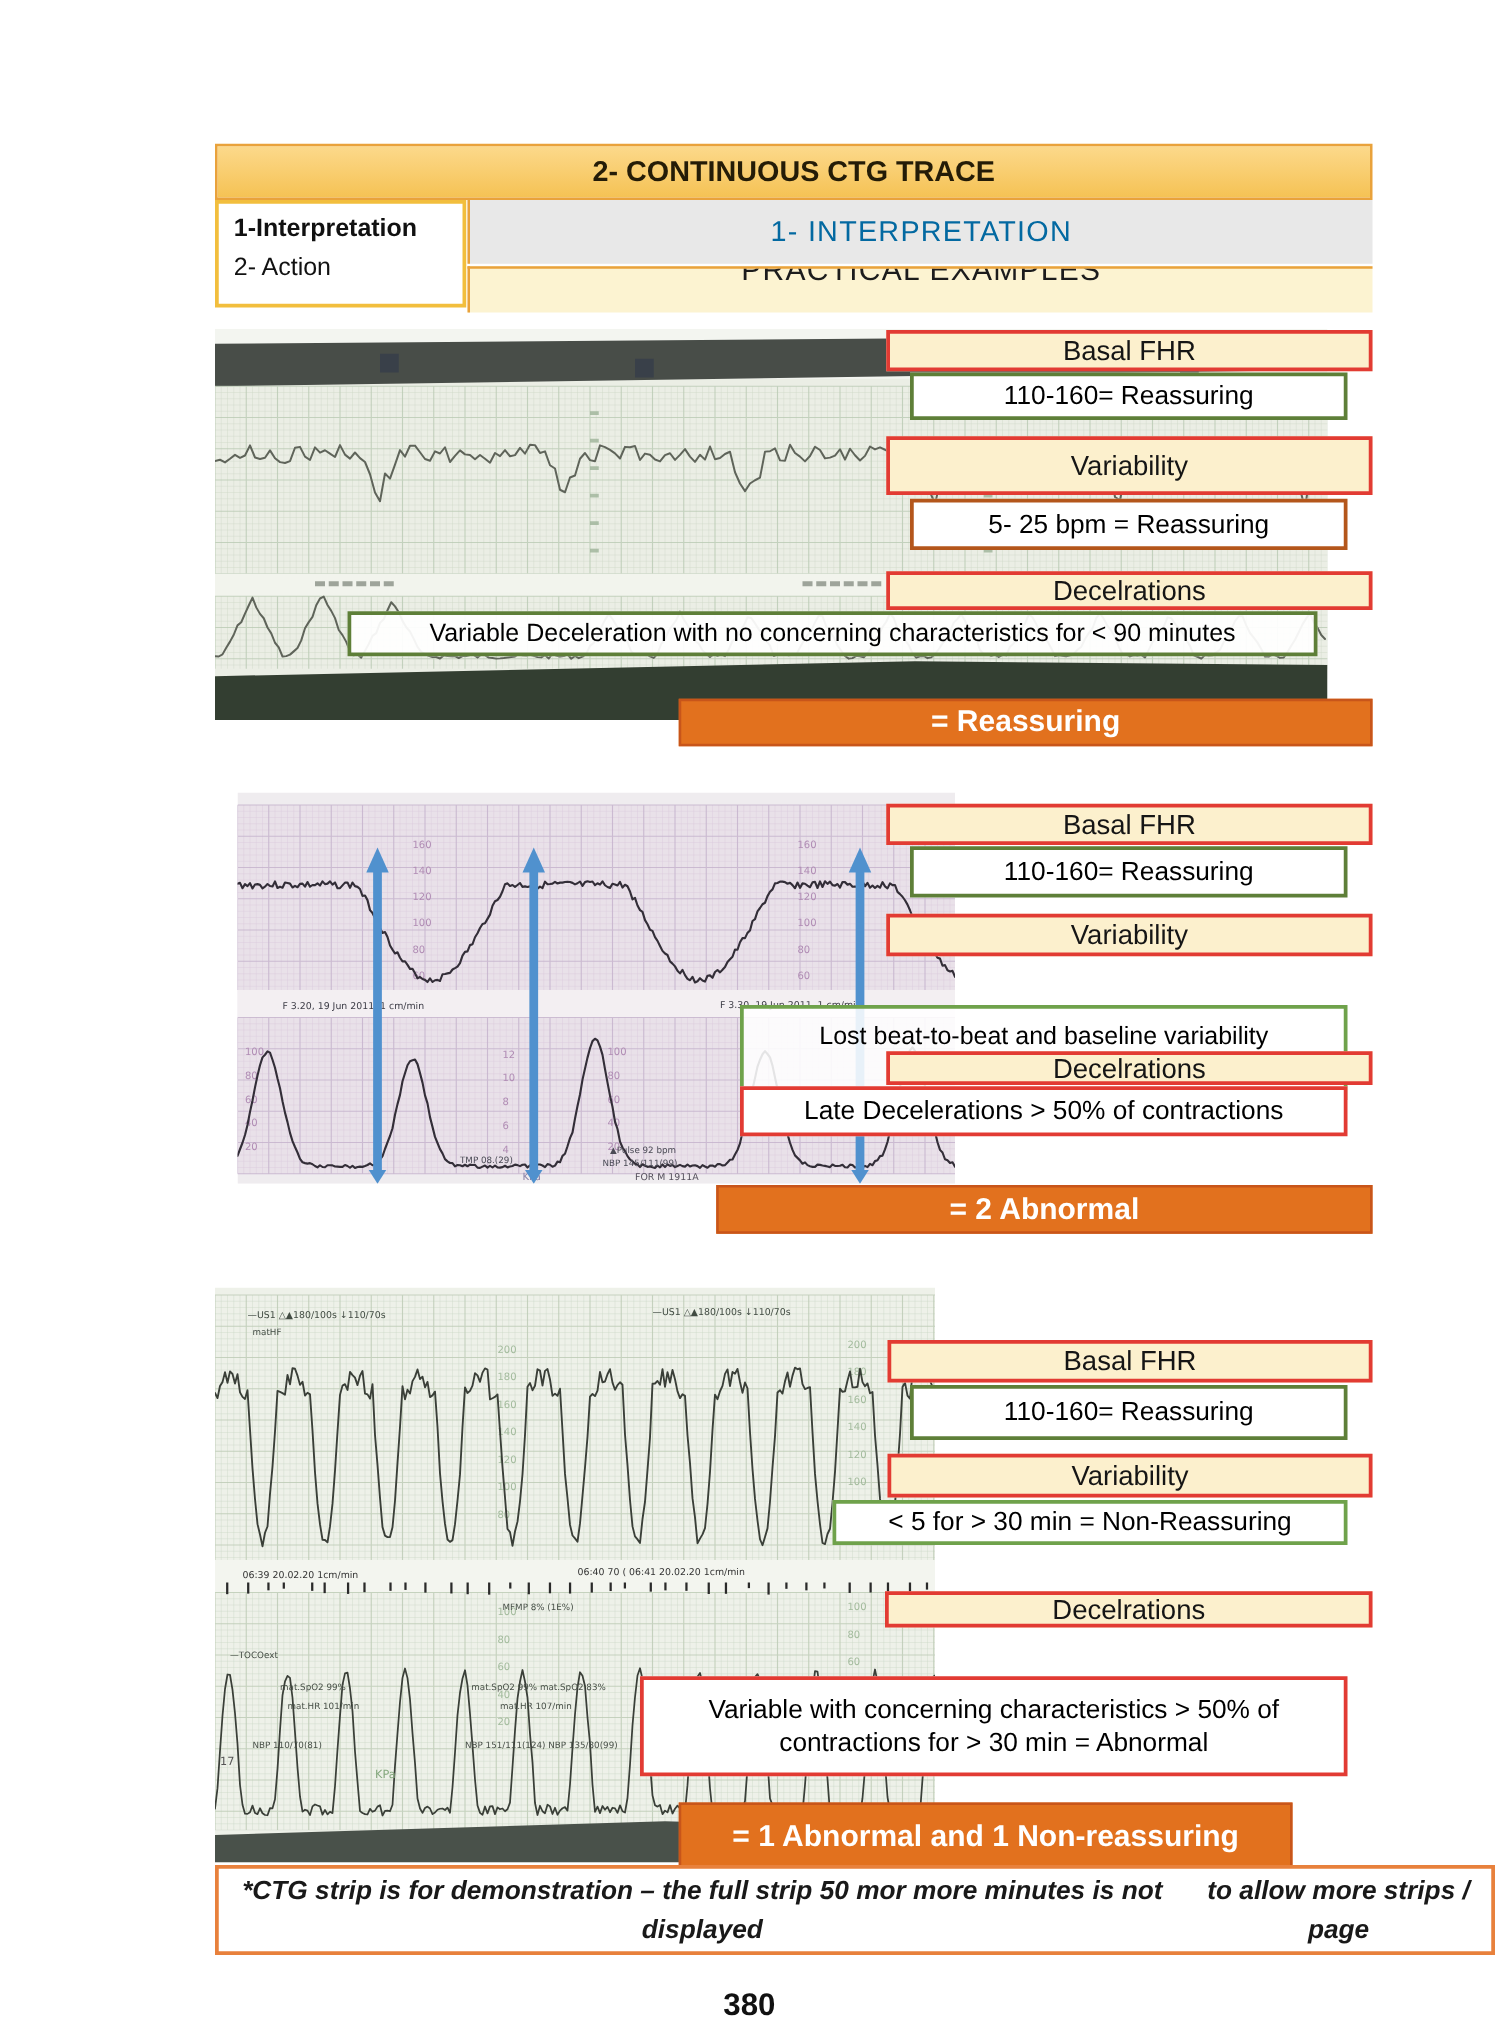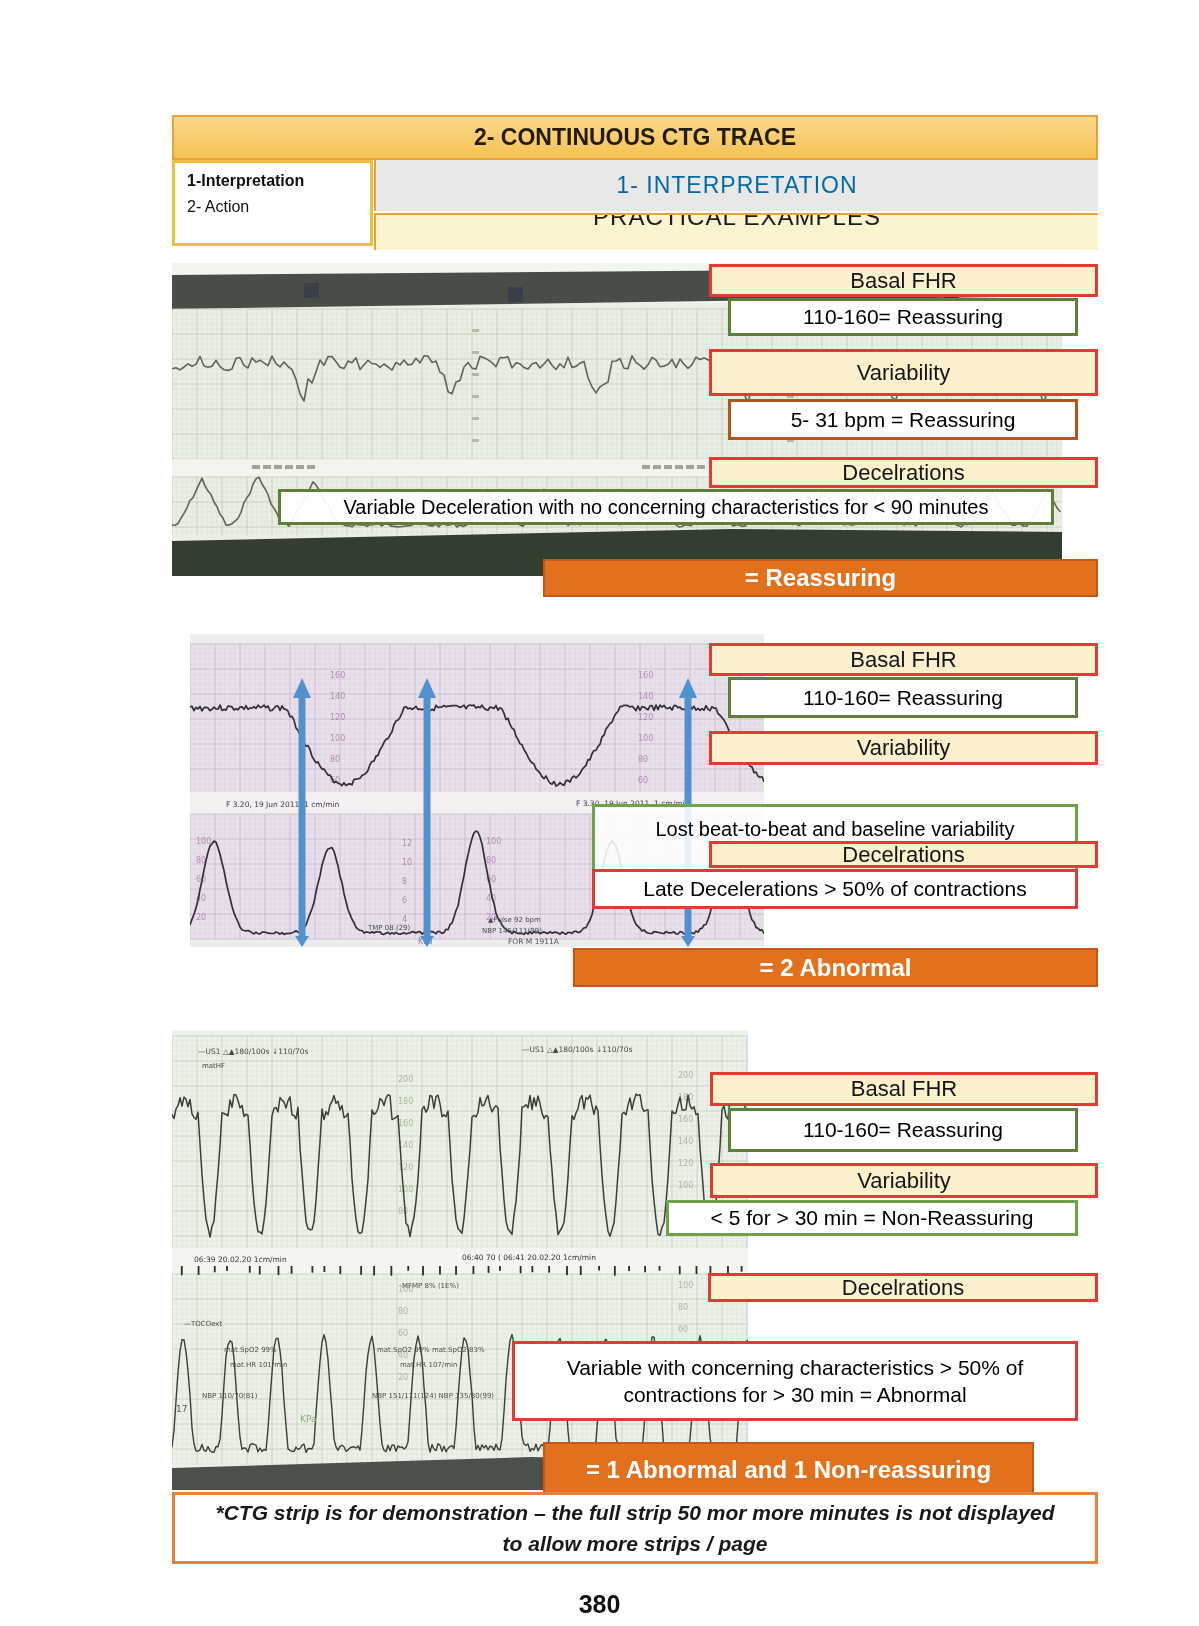--- a/index.html
+++ b/index.html
@@ -6,21 +6,21 @@
   .page{position:relative;width:1199px;height:1626px;background:#ffffff;
         font-family:"Liberation Sans",sans-serif;overflow:hidden;}
   .abs{position:absolute;box-sizing:border-box;}
 
   
   #hdr{left:172px;top:115px;width:926px;height:45px;
        background:linear-gradient(#fcd98b,#f5c254);border:2px solid #e9a23b;
        display:flex;align-items:center;justify-content:center;
        font-weight:bold;font-size:23px;color:#241c07;}
   #menu{left:172px;top:160px;width:201px;height:86px;background:#fff;
-        border:3px solid #f2be3d;padding:9px 0 0 12px;font-size:16px;color:#111;}
+        border:3px solid #f2be3d;padding:9px 0 0 12px;font-size:20px;color:#111;}
   #menu .m1{font-weight:bold;}
   #menu .m2{margin-top:8px;}
   #sec{left:374px;top:160px;width:724px;height:51px;background:#e8e8e8;
        border-left:2px solid #e9a23b;display:flex;align-items:center;justify-content:center;
        font-size:23px;letter-spacing:1px;color:#0369a1;}
   #sub{left:374px;top:213px;width:724px;height:37px;background:#fcf3d1;
        border-left:2px solid #e9a23b;border-top:2px solid #e9a23b;overflow:hidden;}
   .subtext{position:absolute;top:-12px;left:0;width:100%;text-align:center;
        font-size:24px;letter-spacing:1px;color:#1c1c1c;}
 
@@ -64,23 +64,23 @@
 
   
   #s3a{left:710px;top:1072px;width:388px;height:34px;}
   #s3b{left:728px;top:1108px;width:350px;height:44px;}
   #s3c{left:710px;top:1163px;width:388px;height:35px;}
   #s3d{left:666px;top:1200px;width:412px;height:36px;}
   #s3e{left:708px;top:1273px;width:390px;height:29px;}
   #s3f{left:512px;top:1304px;width:566px;height:80px;}
   #s3g{left:543px;top:1426px;width:491px;height:56px;}
 
-  #note{left:172px;top:1492px;width:926px;height:72px;background:#fff;
+  #note{left:172px;top:1492px;width:1024px;height:72px;background:#fff;
         border:3px solid #e8813c;font-style:italic;font-weight:600;font-size:21px;
-        line-height:1.5;display:flex;flex-direction:column;align-items:center;
+        line-height:1.5;display:flex;flex-direction:row;align-items:center;
         justify-content:center;color:#191919;text-align:center;}
   #pageno{left:0;top:1590px;width:1199px;text-align:center;font-size:25px;
         font-weight:600;color:#111;}
 </style>
 </head>
 <body>
 
 <div class="page">
 
   <div id="hdr" class="abs">
@@ -149,21 +149,21 @@
         <rect x="300" y="176" width="7" height="3" fill="#9eb399" opacity="0.8"></rect>
         <rect x="615" y="176" width="7" height="3" fill="#9eb399" opacity="0.8"></rect>
         <path d="M0 105.8L4 104.8L8 106.9L12 104.0L16 100.9L20 103.3L24 101.4L28 93.3L32 103.0L36 104.2L40 103.2L44 97.3L48 103.6L52 106.7L56 107.4L60 105.9L64 95.2L68 94.5L72 102.3L76 105.0L80 94.9L84 99.1L88 97.2L92 99.9L96 102.6L100 93.1L104 100.7L108 103.9L112 99.0L116 103.5L120 106.6L124 116.4L128 131.0L132 138.0L136 115.8L140 119.9L144 108.7L148 97.1L152 102.3L156 93.6L160 93.5L164 98.8L168 104.2L172 105.6L176 98.1L180 99.8L184 94.8L188 106.6L192 101.7L196 97.3L200 100.5L204 101.0L208 104.4L212 101.0L216 104.0L220 107.2L224 99.4L228 101.9L232 97.1L236 102.0L240 101.1L244 95.3L248 99.9L252 92.8L256 93.1L260 99.4L264 98.1L268 109.2L272 111.8L276 128.8L280 130.8L284 119.0L288 117.4L292 104.0L296 99.4L300 105.1L304 106.0L308 93.3L312 94.7L316 96.9L320 99.7L324 103.8L328 94.5L332 94.8L336 93.8L340 105.0L344 99.9L348 100.8L352 104.6L356 106.1L360 101.1L364 99.6L368 104.9L372 100.9L376 96.3L380 102.3L384 106.5L388 100.8L392 104.7L396 94.2L400 104.4L404 103.4L408 100.2L412 98.4L416 114.8L420 123.8L424 129.9L428 123.8L432 121.2L436 119.1L440 98.3L444 98.0L448 95.7L452 105.3L456 105.6L460 92.8L464 99.4L468 102.3L472 106.1L476 101.8L480 94.4L484 97.0L488 103.7L492 103.1L496 101.5L500 96.4L504 104.7L508 96.0L512 101.2L516 105.4L520 101.7L524 94.2L528 96.5L532 94.9L536 96.8L540 99.2L544 96.8L548 100.2L552 104.9L556 98.6L560 95.7L564 117.1L568 128.1L572 130.6L576 140.1L580 123.2L584 107.2L588 100.2L592 97.5L596 99.1L600 99.1L604 101.5L608 104.9L612 95.7L616 96.3L620 103.6L624 97.3L628 103.1L632 101.4L636 95.1L640 98.3L644 104.6L648 95.3L652 103.0L656 104.4L660 104.3L664 93.5L668 107.1L672 98.2L676 106.0L680 103.9L684 98.4L688 101.8L692 101.2L696 96.0L700 102.2L704 105.0L708 97.4L712 110.9L716 111.5L720 134.6L724 137.2L728 116.4L732 116.8L736 110.8L740 93.5L744 100.1L748 107.4L752 98.4L756 97.3L760 92.6L764 105.8L768 104.1L772 104.5L776 106.8L780 96.7L784 104.3L788 92.8L792 96.3L796 98.3L800 100.1L804 94.2L808 92.6L812 104.8L816 96.7L820 93.5L824 98.2L828 95.0L832 107.3L836 101.6L840 95.3L844 95.3L848 106.2L852 103.9L856 93.6L860 112.4L864 113.1L868 127.9L872 144.0L876 115.8L880 124.6L884 101.3L888 99.7" stroke="#5f645a" stroke-width="1.6" fill="none" stroke-linejoin="round" stroke-linecap="round"></path>
         <path d="M0 262.0L3 262.2L6 260.5L9 255.2L12 250.3L15 244.8L18 237.3L21 234.8L24 227.9L27 221.4L30 215.1L33 222.9L36 228.1L39 231.6L42 239.0L45 243.7L48 251.2L51 254.9L54 262.2L57 261.9L60 260.7L63 258.1L66 255.4L69 249.3L72 239.6L75 234.7L78 230.5L81 221.2L84 215.8L87 214.3L90 221.0L93 225.7L96 231.5L99 241.0L102 245.1L105 250.5L108 258.0L111 261.3L114 260.6L117 263.1L120 257.7L123 252.2L126 245.7L129 243.5L132 235.3L135 232.4L138 225.2L141 218.8L144 222.1L147 226.8L150 233.7L153 238.8L156 242.2L159 248.1L162 254.5L165 258.5L168 260.2L171 261.6L174 262.7L177 262.6L180 263.8L183 261.3L186 261.8L189 262.0L192 261.8L195 263.4L198 261.8L201 261.8L204 261.1L207 260.9L210 263.0L213 260.5L216 261.1L219 263.1L222 263.4L225 263.9L228 263.7L231 263.4L234 263.0L237 262.6L240 262.2L243 260.1L246 261.3L249 261.4L252 260.9L255 261.6L258 262.7L261 262.9L264 261.1L267 263.8L270 260.0L273 261.4L276 262.3L279 261.8L282 260.4L285 264.0L288 261.8L291 263.5L294 262.3L297 260.2L300 253.7L303 251.3L306 246.6L309 239.0L312 232.9L315 228.3L318 232.2L321 237.3L324 242.2L327 248.2L330 250.7L333 258.2L336 260.7L339 260.1L342 260.3L345 260.1L348 262.1L351 263.3L354 260.0L357 252.1L360 248.4L363 241.5L366 237.3L369 233.1L372 226.3L375 232.5L378 237.1L381 242.5L384 249.6L387 252.0L390 257.3L393 260.0L396 262.5L399 260.3L402 261.6L405 260.4L408 261.9L411 256.6L414 249.8L417 247.7L420 241.4L423 237.5L426 230.8L429 231.4L432 235.7L435 240.5L438 244.1L441 249.5L444 253.5L447 261.8L450 260.3L453 260.3L456 260.7L459 261.2L462 260.1L465 260.7L468 255.0L471 249.6L474 245.2L477 241.5L480 234.9L483 229.4L486 229.9L489 238.1L492 242.2L495 246.7L498 253.4L501 257.6L504 261.8L507 263.9L510 263.5L513 261.7L516 262.0L519 262.8L522 259.7L525 255.2L528 248.6L531 245.3L534 238.7L537 234.4L540 227.8L543 231.4L546 240.1L549 243.5L552 249.0L555 253.1L558 259.6L561 263.1L564 262.0L567 261.8L570 263.5L573 262.9L576 260.2L579 256.4L582 251.7L585 248.7L588 242.2L591 235.1L594 232.1L597 228.4L600 233.6L603 240.0L606 244.3L609 248.2L612 257.0L615 260.4L618 260.1L621 261.6L624 260.7L627 262.6L630 260.9L633 261.3L636 254.4L639 251.7L642 245.4L645 239.5L648 236.1L651 228.4L654 230.8L657 236.2L660 243.2L663 247.0L666 250.1L669 255.6L672 261.9L675 261.0L678 261.6L681 262.0L684 261.3L687 260.1L690 256.8L693 254.5L696 248.2L699 243.5L702 239.8L705 231.5L708 227.6L711 232.0L714 237.8L717 241.4L720 246.9L723 254.4L726 260.0L729 260.1L732 262.1L735 261.1L738 261.4L741 260.9L744 262.9L747 256.9L750 250.7L753 247.2L756 243.1L759 238.3L762 230.9L765 231.5L768 236.0L771 239.5L774 243.3L777 248.9L780 253.7L783 261.2L786 262.4L789 263.9L792 261.1L795 261.4L798 261.3L801 258.9L804 256.9L807 250.6L810 246.2L813 240.7L816 233.9L819 230.0L822 229.9L825 237.3L828 243.4L831 247.1L834 251.1L837 256.2L840 262.2L843 262.3L846 260.5L849 261.6L852 263.3L855 263.0L858 258.7L861 253.6L864 248.8L867 242.8L870 236.5L873 231.7L876 227.5L879 234.8L882 239.2L885 245.0L888 248.2" stroke="#5f645a" stroke-width="1.6" fill="none" stroke-linejoin="round" stroke-linecap="round"></path>
         <polygon points="0,278 560,266 890,269 890,313 0,313" fill="#333e31"></polygon>
       </svg>
     </div>
   <div id="s1a" class="abs lbl">Basal FHR</div>
   <div id="s1b" class="abs val">110-160= Reassuring</div>
   <div id="s1c" class="abs lbl">Variability</div>
-  <div id="s1d" class="abs val bbrown">5- 31 bpm = Reassuring</div>
+  <div id="s1d" class="abs val bbrown">5- 25 bpm = Reassuring</div>
   <div id="s1e" class="abs lbl">Decelrations</div>
   <div id="s1f" class="abs val t20">Variable Deceleration with no concerning characteristics for &lt; 90 minutes</div>
   <div id="s1g" class="abs banner">= Reassuring</div>
 
   <div id="photo2" class="abs photo">
       <svg viewBox="0 0 574 313" width="100%" height="100%">
         <rect x="0" y="0" width="574" height="313" fill="#efecef"></rect>
         <rect x="0" y="10" width="574" height="295" fill="#e9e1e9"></rect>
         <path d="M5 10V158M10 10V158M15 10V158M20 10V158M30 10V158M35 10V158M40 10V158M45 10V158M55 10V158M60 10V158M65 10V158M70 10V158M80 10V158M85 10V158M90 10V158M95 10V158M105 10V158M110 10V158M115 10V158M120 10V158M130 10V158M135 10V158M140 10V158M145 10V158M155 10V158M160 10V158M165 10V158M170 10V158M180 10V158M185 10V158M190 10V158M195 10V158M205 10V158M210 10V158M215 10V158M220 10V158M230 10V158M235 10V158M240 10V158M245 10V158M255 10V158M260 10V158M265 10V158M270 10V158M280 10V158M285 10V158M290 10V158M295 10V158M305 10V158M310 10V158M315 10V158M320 10V158M330 10V158M335 10V158M340 10V158M345 10V158M355 10V158M360 10V158M365 10V158M370 10V158M380 10V158M385 10V158M390 10V158M395 10V158M405 10V158M410 10V158M415 10V158M420 10V158M430 10V158M435 10V158M440 10V158M445 10V158M455 10V158M460 10V158M465 10V158M470 10V158M480 10V158M485 10V158M490 10V158M495 10V158M505 10V158M510 10V158M515 10V158M520 10V158M530 10V158M535 10V158M540 10V158M545 10V158M555 10V158M560 10V158M565 10V158M570 10V158M0 15H574M0 20H574M0 25H574M0 30H574M0 40H574M0 45H574M0 50H574M0 55H574M0 65H574M0 70H574M0 75H574M0 80H574M0 90H574M0 95H574M0 100H574M0 105H574M0 115H574M0 120H574M0 125H574M0 130H574M0 140H574M0 145H574M0 150H574M0 155H574" stroke="#d9c9dc" stroke-width="0.5" fill="none" opacity="0.65"></path>
         <path d="M0 10V158M25 10V158M50 10V158M75 10V158M100 10V158M125 10V158M150 10V158M175 10V158M200 10V158M225 10V158M250 10V158M275 10V158M300 10V158M325 10V158M350 10V158M375 10V158M400 10V158M425 10V158M450 10V158M475 10V158M500 10V158M525 10V158M550 10V158M0 10H574M0 35H574M0 60H574M0 85H574M0 110H574M0 135H574" stroke="#c3b0ca" stroke-width="0.9" fill="none" opacity="0.8"></path>

